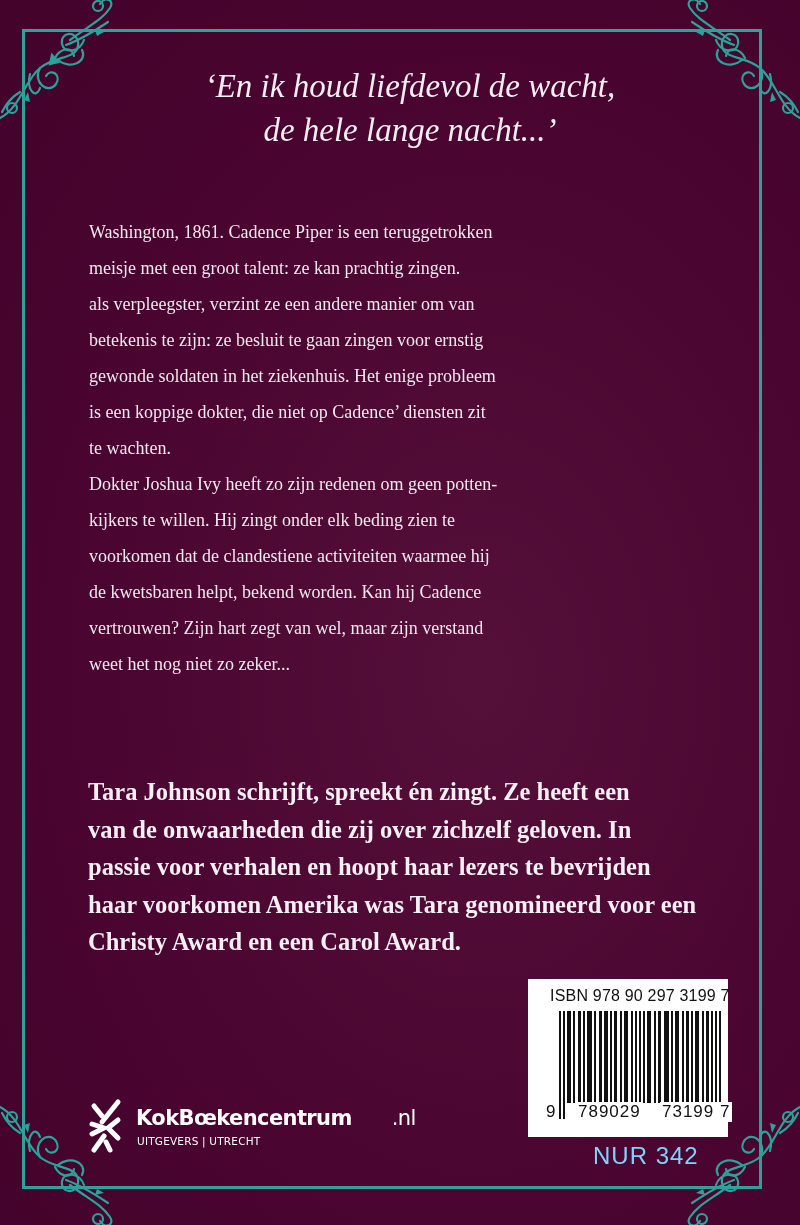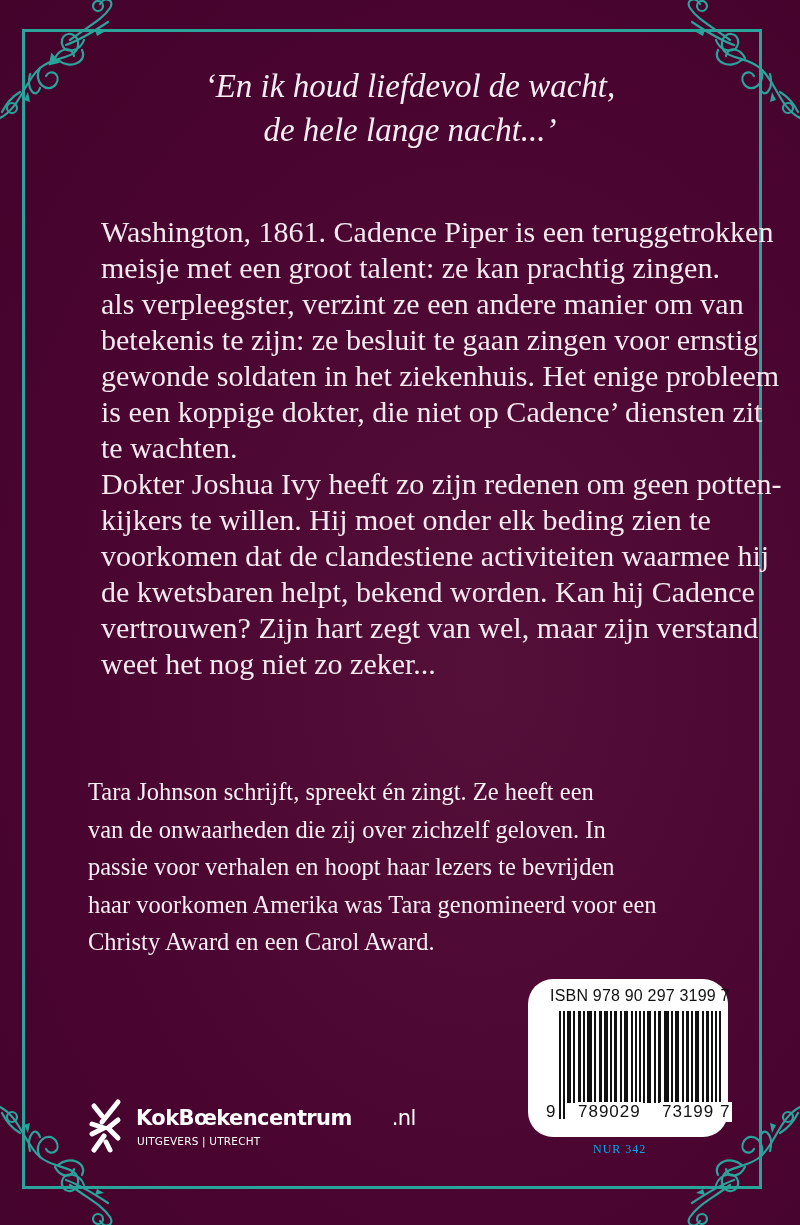--- a/index.html
+++ b/index.html
@@ -6,34 +6,34 @@
   body { width:800px; height:1225px; overflow:hidden; background:#4a0530; position:relative;
          font-family:"DejaVu Serif","Liberation Serif",serif; color:#f6eef3; }
   .bg { position:absolute; inset:0;
         background: radial-gradient(ellipse at 60% 55%, #55103a 0%, #4a0530 55%, #43032b 100%); }
   .frame-line { position:absolute; background:#2aa39a; }
   .ornament { position:absolute; width:190px; height:150px; }
   .quote { position:absolute; left:0; width:800px; top:64px; text-align:center;
            font-family:"Liberation Serif",serif; font-style:italic; font-size:33px; line-height:44px;
            color:#f7eef4; }
   .quote div { white-space:nowrap;margin-left:20px; }
-  .body { position:absolute; left:101px; width:640px; font-family:"Liberation Serif",serif;
-          font-size:30px; line-height:36px; color:#f3e9ef; }
+  .body { position:absolute; left:89px; width:640px; font-family:"Liberation Serif",serif;
+          font-size:18px; line-height:36px; color:#f3e9ef; }
   .body .ln { white-space:nowrap; }
   .bio { position:absolute; left:88px; top:773px; width:660px; font-family:"Liberation Serif",serif;
-         font-weight:normal; font-size:24.5px; line-height:37.5px; color:#f7eff4; }
+         font-weight:bold; font-size:24.5px; line-height:37.5px; color:#f7eff4; }
   .bio .ln { white-space:nowrap; }
-  .barcode-box { position:absolute; left:528px; top:979px; width:200px; height:158px; background:#ffffff;border-radius:25px; }
+  .barcode-box { position:absolute; left:528px; top:979px; width:200px; height:158px; background:#ffffff; }
   .isbn-label { position:absolute; left:22px; top:8px; font-family:"Liberation Sans",sans-serif;
                 font-size:16px; color:#111; white-space:nowrap; letter-spacing:0.2px; }
   .bars { position:absolute; left:28px; top:32px; width:168px; height:108px; }
   .digits { position:absolute; top:123px; font-family:"Liberation Sans",sans-serif; font-size:17px;
             color:#111; background:#fff; padding:0 2px; white-space:nowrap; letter-spacing:1px; }
-  .nur { position:absolute; left:593px; top:1142px; font-family:Liberation Serif, serif;
-         font-size:12px; color:#0ea5e9; letter-spacing:1px; }
+  .nur { position:absolute; left:593px; top:1142px; font-family:Liberation Sans, sans-serif;
+         font-size:24px; color:#7dd3fc; letter-spacing:1px; }
   .logo { position:absolute; left:88px; top:1098px; width:300px; height:56px; }
   .logo-mark { position:absolute; left:0; top:0; width:38px; height:56px; }
   .logo-name { position:absolute; left:48px; top:8px; font-family:"DejaVu Sans",sans-serif;
                font-weight:bold; font-size:21px; color:#ffffff; letter-spacing:-0.6px; white-space:nowrap; }
   .logo-name .tld { font-weight:normal;margin-left:40px; }
   .logo-sub { position:absolute; left:49px; top:37px; font-family:"DejaVu Sans",sans-serif;
               font-size:10.5px; color:#ffffff; white-space:nowrap; letter-spacing:0.2px; }
 </style>
 </head>
 <body>
@@ -121,21 +121,21 @@
 
 <div class="body" style="top:214px;">
   <div class="ln">Washington, 1861. Cadence Piper is een teruggetrokken</div>
   <div class="ln">meisje met een groot talent: ze kan prachtig zingen.</div>
   <div class="ln">als verpleegster, verzint ze een andere manier om van</div>
   <div class="ln">betekenis te zijn: ze besluit te gaan zingen voor ernstig</div>
   <div class="ln">gewonde soldaten in het ziekenhuis. Het enige probleem</div>
   <div class="ln">is een koppige dokter, die niet op Cadence’ diensten zit</div>
   <div class="ln">te wachten.</div>
   <div class="ln">Dokter Joshua Ivy heeft zo zijn redenen om geen potten-</div>
-  <div class="ln">kijkers te willen. Hij moet onder elk beding zien te</div>
+  <div class="ln">kijkers te willen. Hij zingt onder elk beding zien te</div>
   <div class="ln">voorkomen dat de clandestiene activiteiten waarmee hij</div>
   <div class="ln">de kwetsbaren helpt, bekend worden. Kan hij Cadence</div>
   <div class="ln">vertrouwen? Zijn hart zegt van wel, maar zijn verstand</div>
   <div class="ln">weet het nog niet zo zeker...</div>
 </div>
 
 <div class="bio">
   <div class="ln">Tara Johnson schrijft, spreekt én zingt. Ze heeft een</div>
   <div class="ln">van de onwaarheden die zij over zichzelf geloven. In</div>
   <div class="ln">passie voor verhalen en hoopt haar lezers te bevrijden</div>

